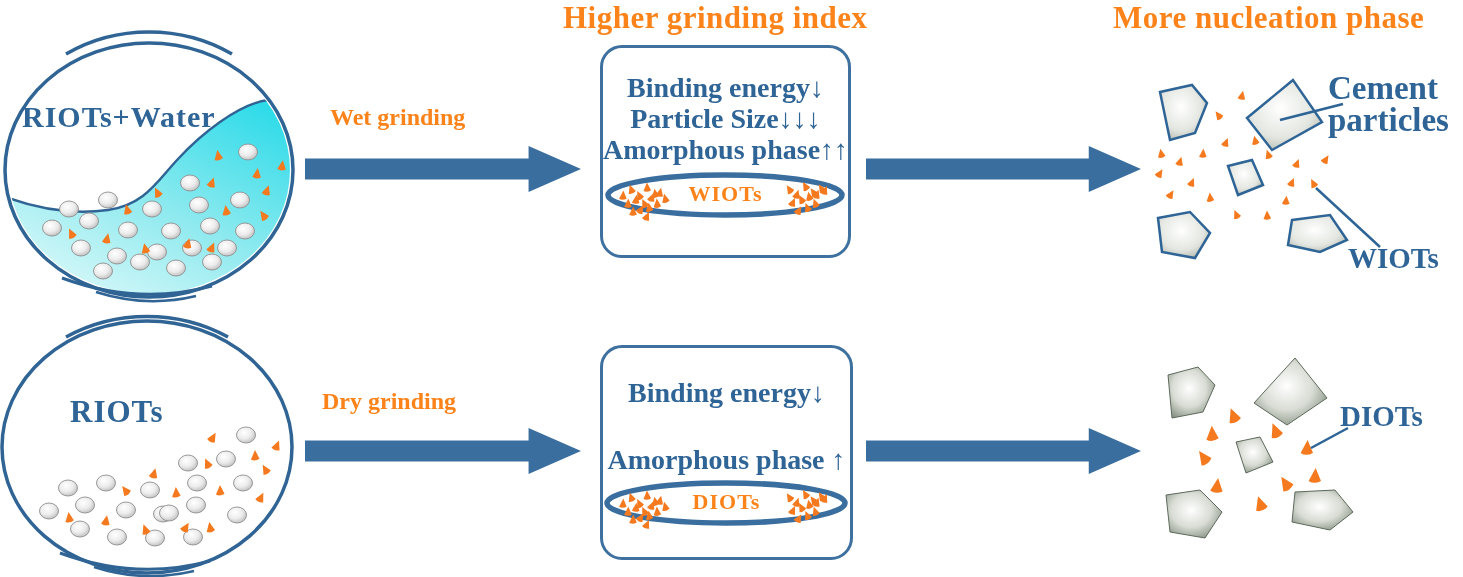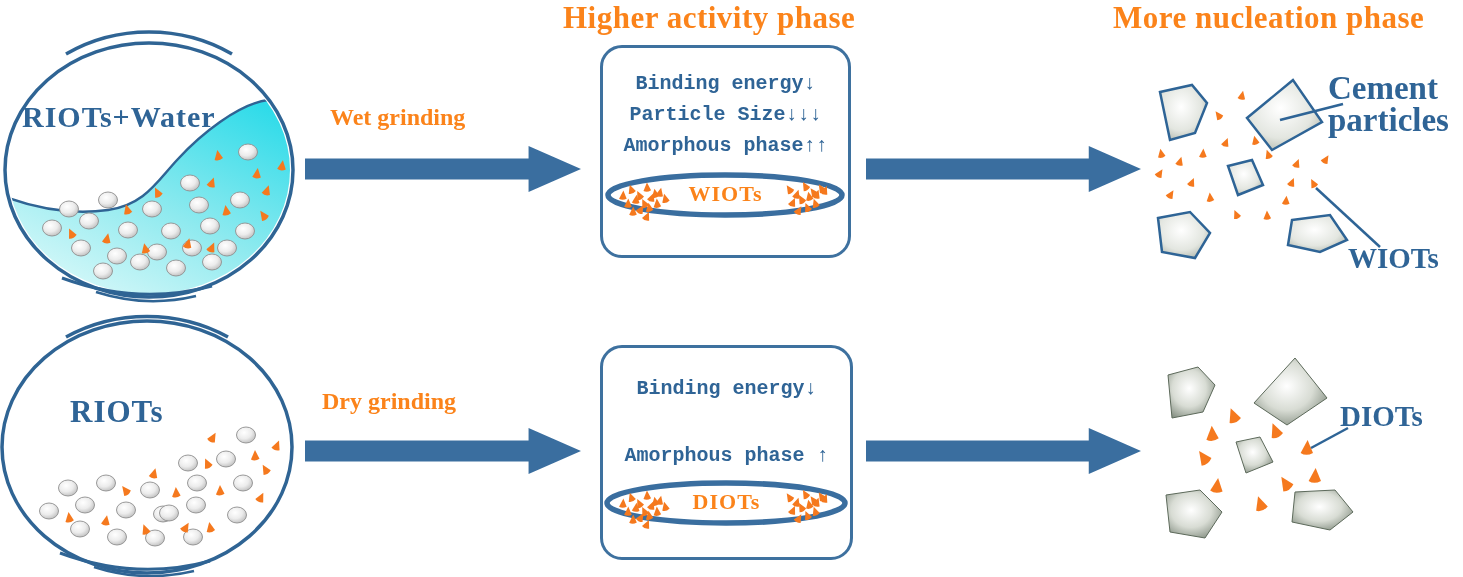--- a/index.html
+++ b/index.html
@@ -6,21 +6,21 @@
   #stage{position:relative;width:1463px;height:577px;background:#ffffff;overflow:hidden;
          font-family:"Liberation Serif","DejaVu Serif",serif;font-weight:bold;}
   .abs{position:absolute;}
   .blue{color:#2F6496;}
   .orange{color:#FB831A;}
   .hdr{font-size:31px;letter-spacing:.5px;white-space:nowrap;}
   .proc{font-size:24px;white-space:nowrap;text-align:center;}
   .dishlabel{font-size:30px;letter-spacing:1px;white-space:nowrap;margin-left:6px;}
   .arrow{background:#3A6E9F;clip-path:polygon(0 27%,81% 27%,81% 0,100% 50%,81% 100%,81% 73%,0 73%);}
   .box{border:3px solid #3E719F;border-radius:22px;background:#fff;box-sizing:border-box;}
-  .boxline{left:0;right:0;text-align:center;font-size:20px;white-space:nowrap;font-family:Liberation Mono, monospace;}
+  .boxline{left:0;right:0;text-align:center;font-size:28px;white-space:nowrap;}
   .ovalLabel{left:0;right:0;text-align:center;font-size:22px;letter-spacing:1px;}
   .clusterLabel{font-size:29px;white-space:nowrap;}
   svg{display:block;overflow:visible;}
 </style>
 </head>
 <body>
 
 <div id="stage">
 
   <svg width="0" height="0">
@@ -125,21 +125,21 @@
     <ellipse cx="149" cy="142" rx="144" ry="127" fill="none" stroke="#2F6494" stroke-width="3.5"></ellipse>
     <path d="M 66 26 A 150 132 0 0 1 232 26" fill="none" stroke="#2F6494" stroke-width="3.5"></path>
     <path d="M 62 250 Q 138 278 212 258" fill="none" stroke="#2F6494" stroke-width="3"></path>
     <path d="M 96 264 Q 146 280 196 268" fill="none" stroke="#2F6494" stroke-width="2.5"></path>
   </svg>
   <div class="abs blue dishlabel" style="left:16;top:100px;left:16px;">RIOTs+Water</div>
 
   <div class="abs orange proc" style="left:330px;top:104px;">Wet grinding</div>
   <div class="abs arrow" style="left:305px;top:146px;width:276px;height:46px;"></div>
 
-  <div class="abs orange hdr" style="left:563px;top:0px;">Higher activity phase</div>
+  <div class="abs orange hdr" style="left:563px;top:0px;">Higher grinding index</div>
 
   <div class="abs box" style="left:600px;top:45px;width:251px;height:213px;">
     <div class="abs blue boxline" style="top:24px;">Binding energy↓</div>
     <div class="abs blue boxline" style="top:55px;">Particle Size↓↓↓</div>
     <div class="abs blue boxline" style="top:86px;">Amorphous phase↑↑</div>
     <svg id="svg-ellipse1" class="abs" style="left:0;top:117px;" width="245" height="70" viewBox="0 0 245 70">
       <ellipse cx="122" cy="30" rx="117" ry="20" fill="#fff" stroke="#3A6E9F" stroke-width="5.5"></ellipse>
       <g id="ell1-part">
           <g transform="translate(20,30) rotate(5)">
             <path d="M -3.6 4 L 0 -4.4 L 4 3.36 Q 0 6 -3.6 4 Z" fill="#F5791E"></path>

